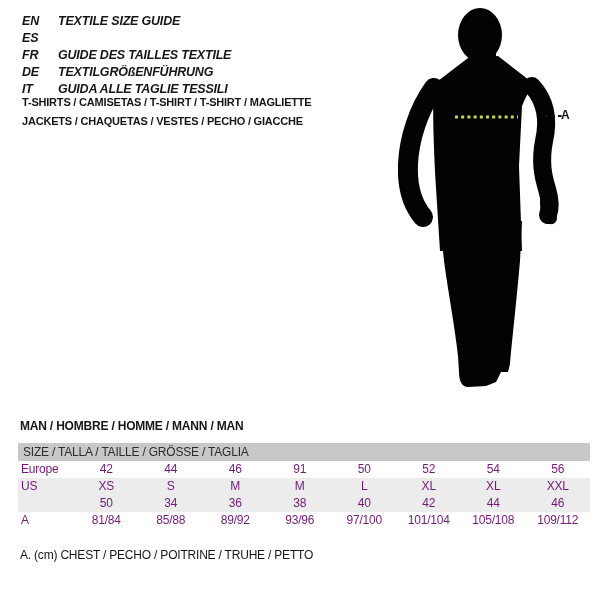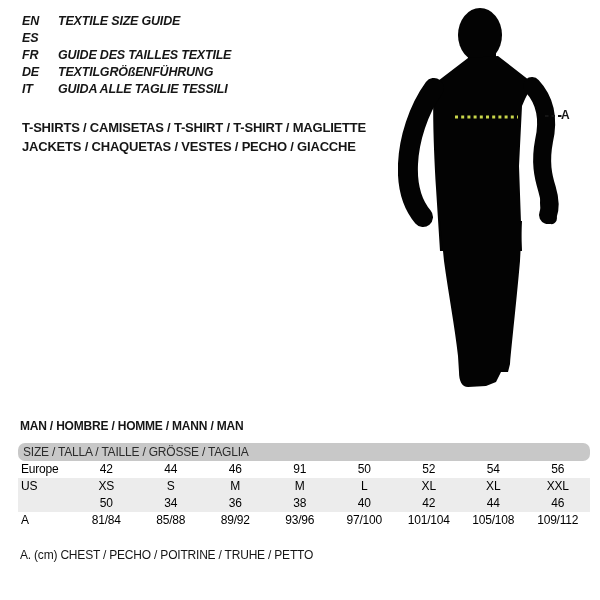--- a/index.html
+++ b/index.html
@@ -17,22 +17,22 @@
   
   .lang-block{
     position:absolute;left:22px;top:13px;
     font-size:12.5px;font-weight:700;letter-spacing:-0.2px;
   }
   .lang-row{display:flex;line-height:17px;white-space:nowrap;font-style:italic;}
   .lang-code{width:36px;flex:0 0 36px;}
 
   
   .cat-block{
-    position:absolute;left:22px;top:118px;
-    font-size:13px;font-weight:700;letter-spacing:-0.2px;line-height:19px;white-space:nowrap;
+    position:absolute;left:22px;top:93px;
+    font-size:11px;font-weight:700;letter-spacing:-0.2px;line-height:19px;white-space:nowrap;
   }
 
   
   .figure-wrap{position:absolute;left:398px;top:6px;width:172px;height:384px;}
   .measure-a{
     position:absolute;left:561px;top:108px;
     font-size:12px;font-weight:700;line-height:14px;
   }
 
   
@@ -40,23 +40,23 @@
     position:absolute;left:20px;top:418px;
     font-size:12px;font-weight:700;letter-spacing:-0.2px;line-height:16px;white-space:nowrap;
   }
 
   
   .size-table{position:absolute;left:18px;top:443px;width:572px;}
   .table-header{
     height:18px;line-height:18px;
     background:#c8c8c8;color:#2c2c2c;
     font-size:12px;letter-spacing:-0.2px;
-    padding-left:5px;box-sizing:border-box;white-space:nowrap;border-radius:7px;
-  }
-  .t-row{display:flex;height:17px;line-height:17px;font-size:12px;color:#000000;letter-spacing:-0.2px;}
+    padding-left:5px;box-sizing:border-box;white-space:nowrap;
+  }
+  .t-row{display:flex;height:17px;line-height:17px;font-size:12px;color:#701a75;letter-spacing:-0.2px;}
   .t-row.shaded{background:#ececec;}
   .t-label{flex:0 0 56px;padding-left:3px;box-sizing:border-box;}
   .t-cell{flex:1 1 0;text-align:center;}
 
   
   .footnote{
     position:absolute;left:20px;top:547px;
     font-size:12px;font-weight:400;letter-spacing:-0.2px;line-height:16px;white-space:nowrap;
   }
 </style>

